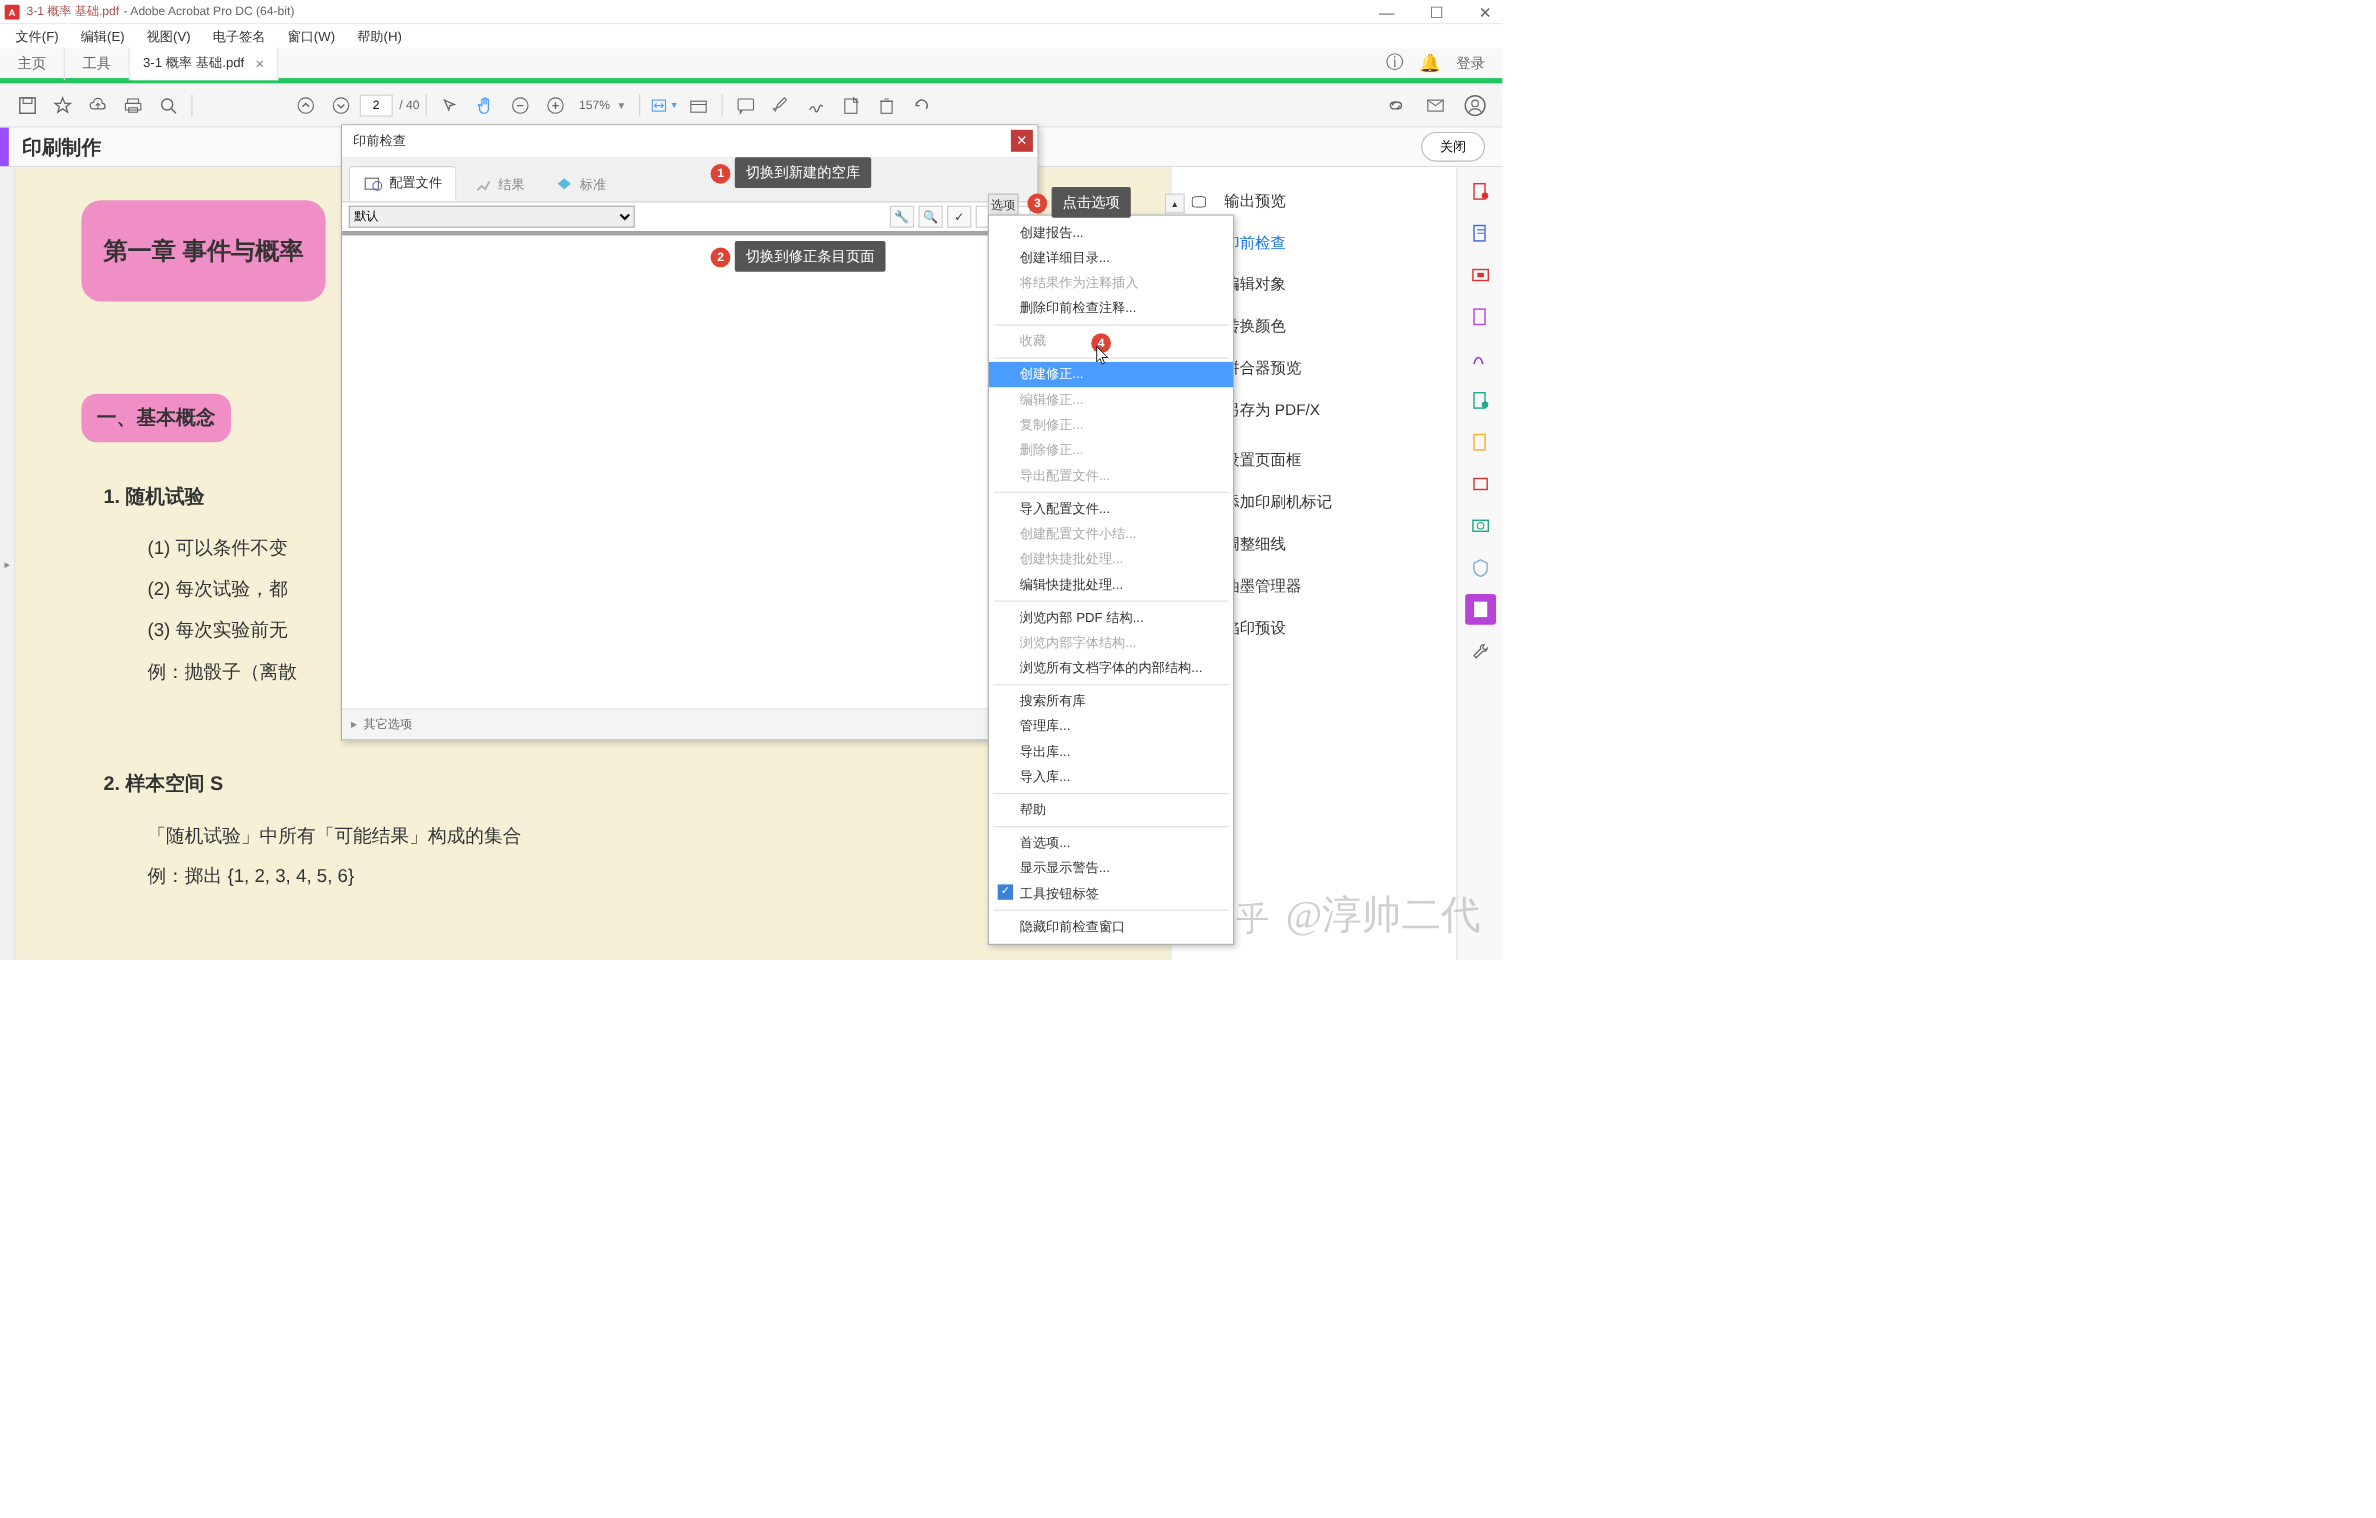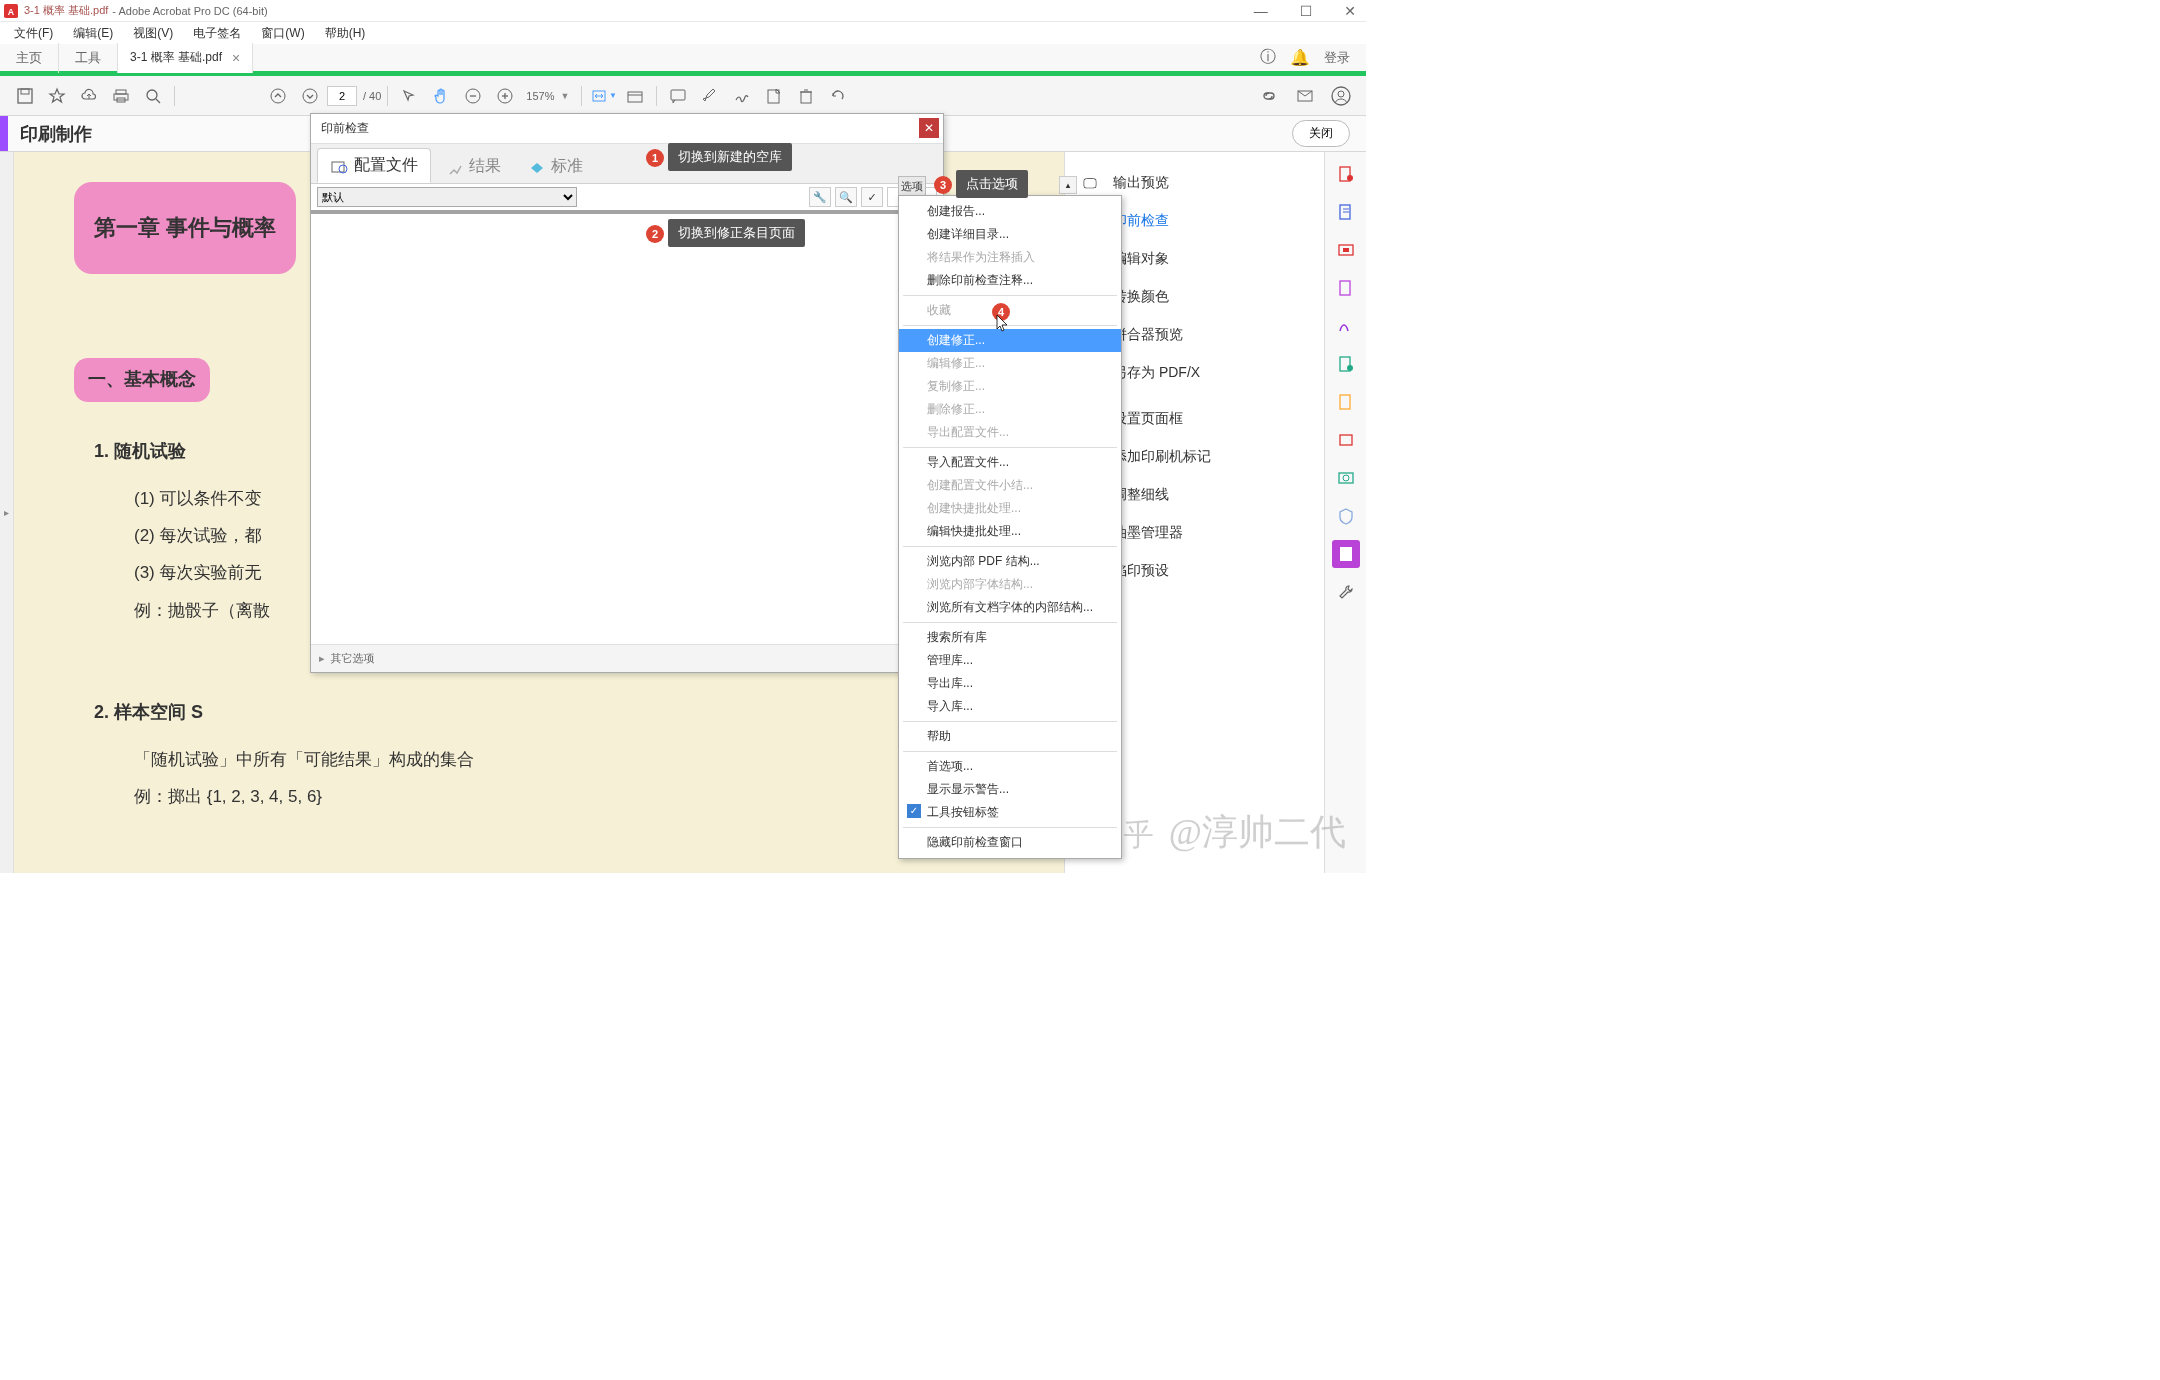--- a/index.html
+++ b/index.html
@@ -70,21 +70,21 @@
 
 
 .preflight { position: absolute; left: 310px; top: 113px; width: 634px; height: 560px; background: #fff; border: 1px solid #aaa; box-shadow: 2px 2px 6px rgba(0,0,0,0.2); z-index: 50; display: flex; flex-direction: column; }
 .preflight .pf-title { height: 30px; display: flex; align-items: center; padding: 0 10px; background: #fff; border-bottom: 1px solid #e0e0e0; font-size: 12px; position: relative; }
 .preflight .pf-close { position: absolute; right: 4px; top: 4px; width: 20px; height: 20px; background: #c23b3b; color: #fff; display: flex; align-items: center; justify-content: center; font-size: 12px; cursor: pointer; }
 .preflight .pf-toprow { height: 30px; display: flex; align-items: center; justify-content: center; background: #f8f8f8; border-bottom: 1px solid #e0e0e0; position: relative; }
 .preflight .pf-lib-btn { display: flex; align-items: center; gap: 6px; border: 1px solid #ccc; padding: 2px 10px; background: #fff; font-size: 11px; cursor: pointer; }
 .preflight .pf-lib-btn .bars { display: flex; gap: 1px; }
 .preflight .pf-lib-btn .bars span { width: 3px; height: 10px; }
 .preflight .pf-tabs { height: 40px; display: flex; align-items: flex-end; background: #f0f0f0; border-bottom: 1px solid #d0d0d0; padding: 0 6px; gap: 4px; position: relative; }
-.preflight .pf-tab { display: flex; align-items: flex-end; gap: 6px; padding: 6px 12px; font-size: 16px; cursor: pointer; color: #888; }
+.preflight .pf-tab { display: flex; align-items: flex-start; gap: 6px; padding: 6px 12px; font-size: 12px; cursor: pointer; color: #888; }
 .preflight .pf-tab.active { background: #fff; border: 1px solid #d0d0d0; border-bottom: 1px solid #fff; border-radius: 4px 4px 0 0; color: #333; }
 .preflight .pf-filter-row { height: 30px; display: flex; align-items: center; padding: 4px 6px; gap: 4px; border-bottom: 4px solid #a3a3a3; position: relative; }
 .preflight .pf-filter-row select { flex: 0 0 260px; height: 20px; font-size: 11px; border: 1px solid #aaa; }
 .preflight .pf-filter-row .pf-mini { width: 22px; height: 20px; border: 1px solid #ccc; display: flex; align-items: center; justify-content: center; font-size: 11px; background: #f8f8f8; cursor: pointer; }
 .preflight .pf-body { flex: 1; background: #fff; }
 .preflight .pf-footer { height: 28px; border-top: 1px solid #e0e0e0; display: flex; align-items: center; padding: 0 8px; font-size: 11px; color: #666; background: #f4f4f4; }
 .preflight .pf-footer .expand-tri { margin-right: 6px; color: #888; }
 
 
 .annot { position: absolute; background: #555; color: #fff; padding: 5px 10px; font-size: 13px; border-radius: 2px; white-space: nowrap; z-index: 80; }

